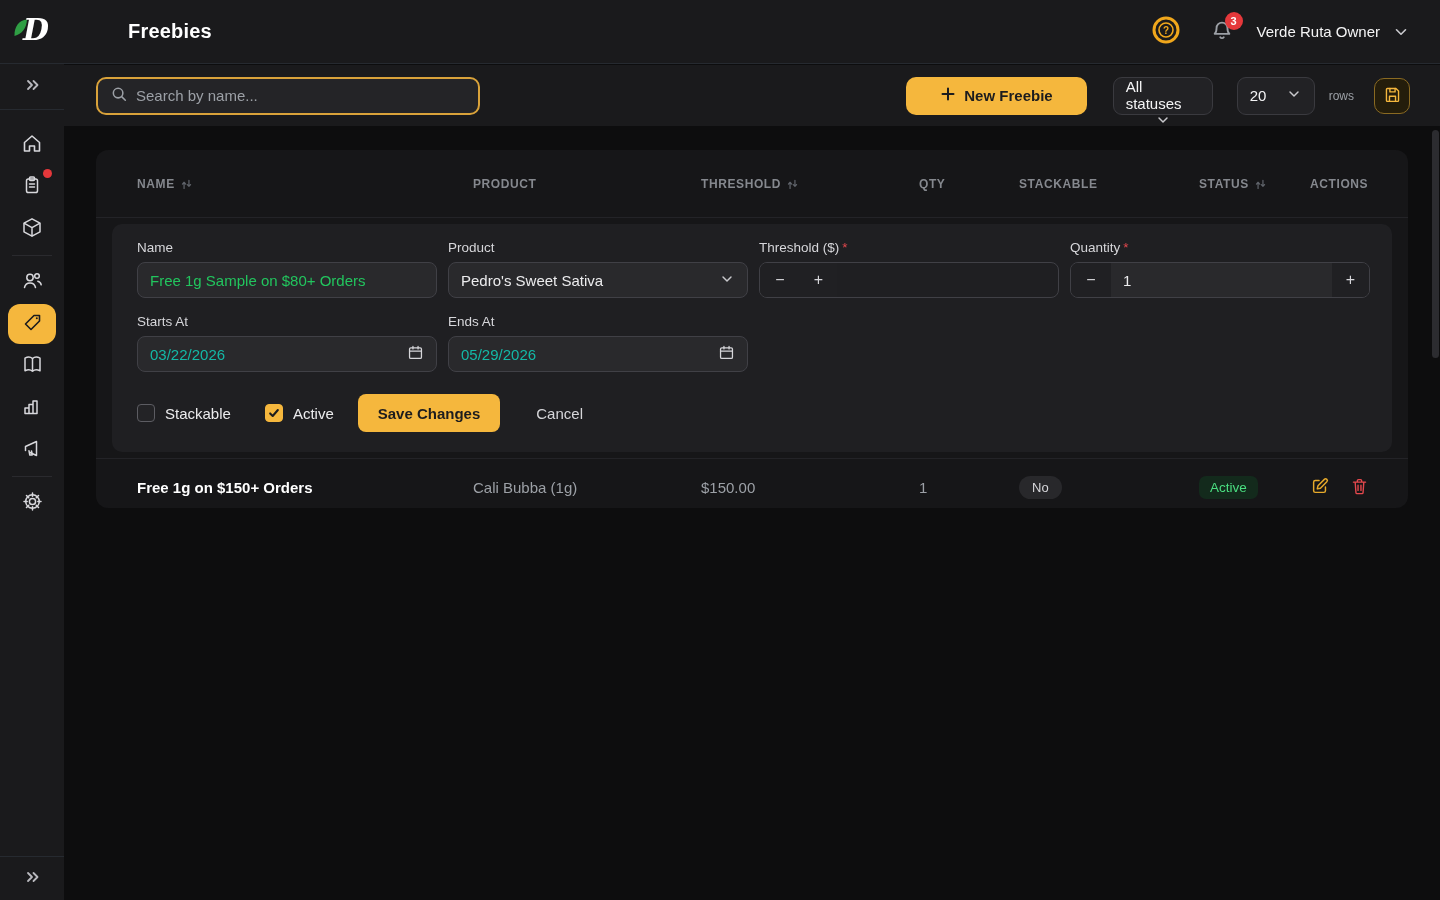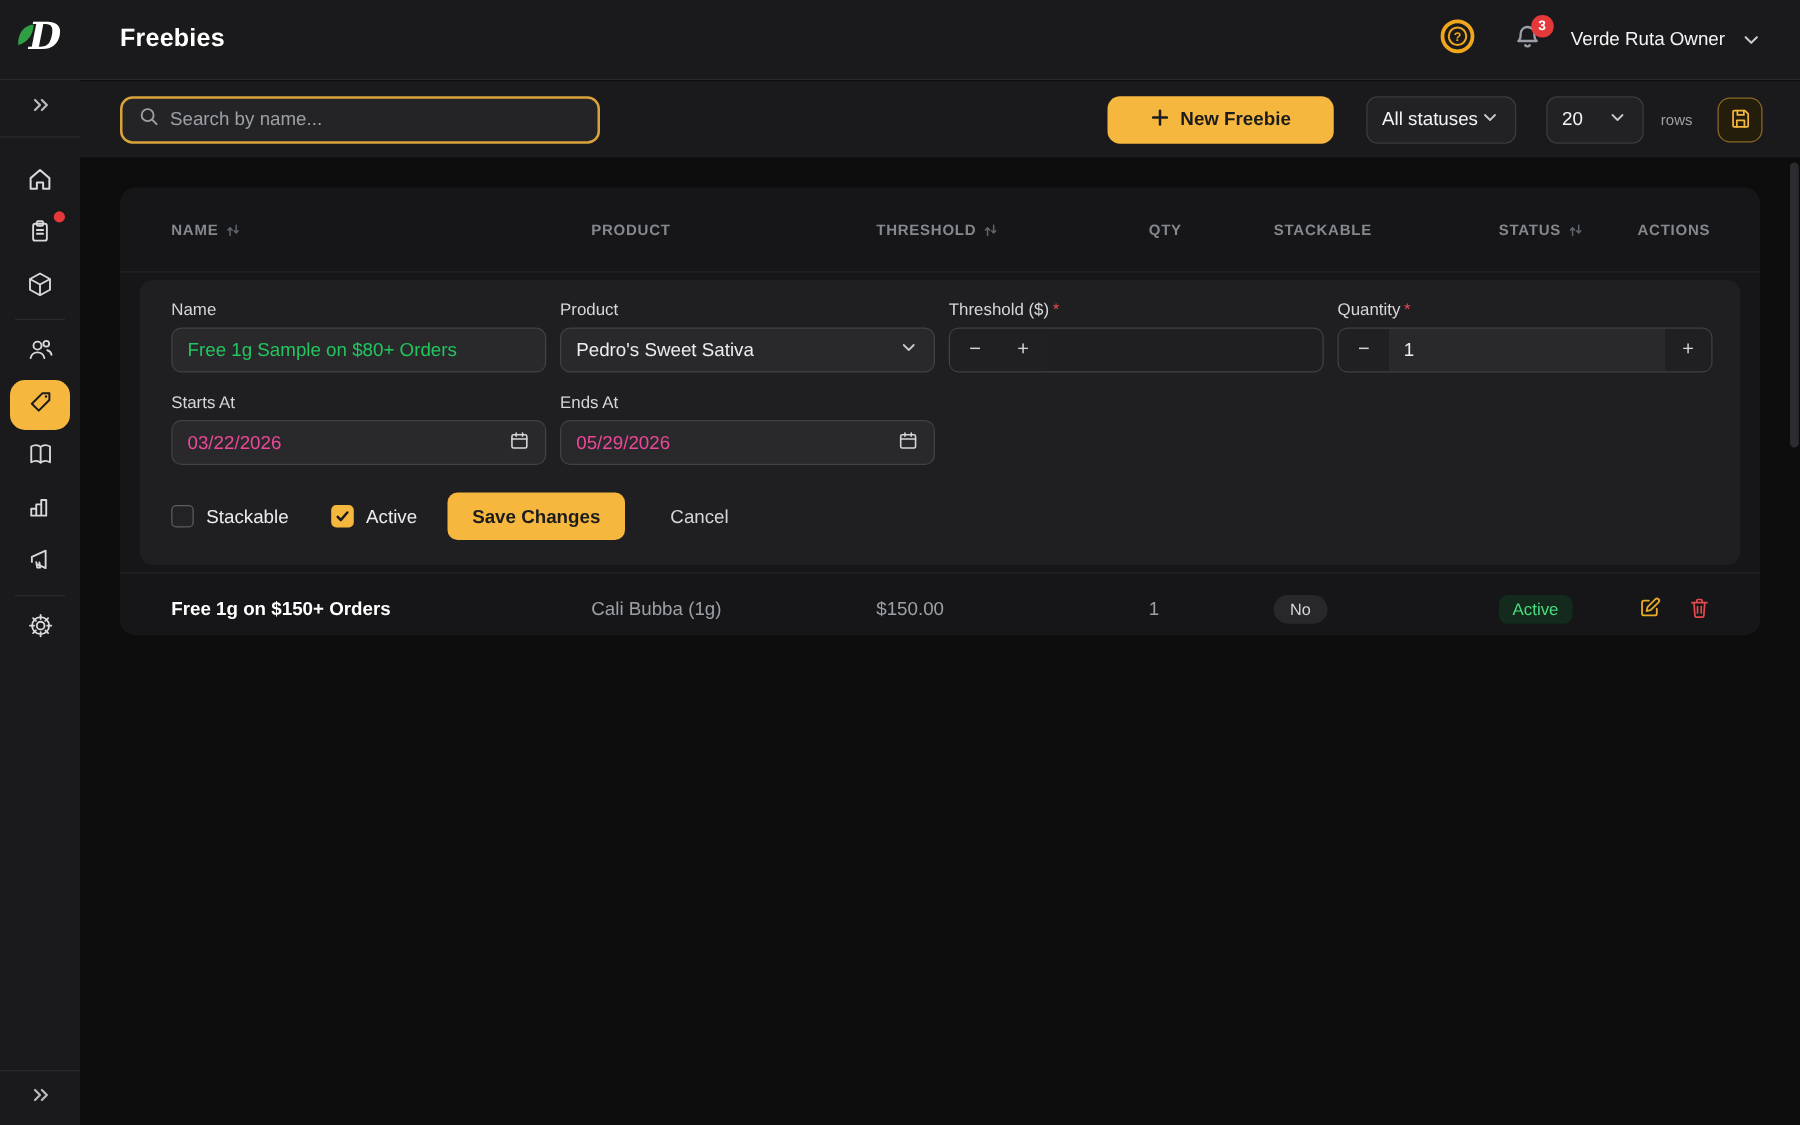--- a/index.html
+++ b/index.html
@@ -1,20 +1,20 @@
 <!DOCTYPE html>
 <html><head>
 <meta charset="utf-8">
 <style>
   * { margin:0; padding:0; box-sizing:border-box; }
   html,body { width:1440px; height:900px; background:#0d0d0e; font-family:"Liberation Sans", sans-serif; overflow:hidden; }
   .app { position:relative; width:1440px; height:900px; background:#0d0d0e; color:#e7e7ea; }
 
   
-  .topbar { position:absolute; left:0; top:0; right:0; height:64px; background:#1a1a1c; border-bottom:1px solid #262a30; display:flex; align-items:center; z-index:2; }
+  .topbar { position:absolute; left:0; top:0; right:0; height:64px; background:#1a1a1c; border-bottom:1px solid #262a30; display:flex; align-items:center; z-index:2;padding-left:32px; }
   .page-title { margin-left:96px; font-size:20px; font-weight:bold; color:#ffffff; letter-spacing:.2px; }
   .topbar-right { margin-left:auto; margin-right:30px; display:flex; align-items:center; }
   .help-btn { width:30px; height:30px; display:flex; align-items:center; justify-content:center; cursor:pointer; }
   .bell-wrap { position:relative; margin-left:28px; width:26px; height:26px; display:flex; align-items:center; justify-content:center; }
   .badge { position:absolute; top:-7px; right:-8px; min-width:18px; height:18px; background:#e5383b; color:#fff; font-size:11px; font-weight:bold; border-radius:999px; display:flex; align-items:center; justify-content:center; padding:0 4px; }
   .user-name { margin-left:22px; font-size:15px; color:#f4f4f5; }
   .user-chevron { margin-left:12px; color:#c9c9cd; display:flex; }
 
   
   .sidebar { position:absolute; left:0; top:0; width:64px; height:900px; background:#1a1a1c; z-index:3; display:flex; flex-direction:column; align-items:center; }
@@ -31,21 +31,21 @@
   .sidebar-bottom { margin-top:auto; width:64px; border-top:1px solid #262a30; height:44px; display:flex; align-items:center; justify-content:center; color:#b9b9be; cursor:pointer; }
 
   
   .toolbar { position:absolute; left:64px; top:65px; right:0; height:61px; background:#1a1a1c; display:flex; align-items:center; padding:0 30px 0 32px; z-index:1; }
   .search-box { width:384px; height:38px; background:#242427; border:2px solid #d9a23a; border-radius:10px; display:flex; align-items:center; padding:0 12px; }
   .search-box input { flex:1; background:transparent; border:none; outline:none; color:#e7e7ea; font-size:15px; font-family:"Liberation Sans", sans-serif; margin-left:8px; }
   .search-box input::placeholder { color:#9ca0a6; }
   .toolbar-right { margin-left:auto; display:flex; align-items:center; }
   .btn-primary { display:flex; align-items:center; gap:8px; background:#f5b73d; color:#1c1c1e; border:none; font-weight:bold; font-size:15px; padding:0 34px; height:38px; border-radius:10px; cursor:pointer; font-family:"Liberation Sans", sans-serif; }
   .select { display:flex; align-items:center; justify-content:space-between; background:#222225; border:1px solid #3a3a3f; border-radius:9px; height:38px; color:#f4f4f5; font-size:15px; padding:0 12px; cursor:pointer; }
-  .select-status { width:120px; margin-left:26px; }
+  .select-status { width:100px; margin-left:26px;flex-direction:column; }
   .select-rows { width:78px; margin-left:24px; }
   .rows-label { color:#9ca0a6; font-size:12px; margin-left:14px; }
   .save-view-btn { margin-left:20px; width:36px; height:36px; border-radius:10px; border:1px solid #8a6a22; background:#241d0b; display:flex; align-items:center; justify-content:center; color:#f5b73d; cursor:pointer; }
 
   
   .main { position:absolute; left:64px; top:126px; right:0; bottom:0; background:#0d0d0e; }
   .card { position:absolute; left:32px; top:24px; width:1312px; height:358px; background:#161618; border-radius:12px; }
   .grid-cols { display:grid; grid-template-columns:336px 228px 218px 100px 180px 111px auto; align-items:center; }
   .thead { height:68px; padding-left:41px; border-bottom:1px solid #232327; color:#85888e; font-size:12px; font-weight:bold; letter-spacing:.6px; }
   .th { display:flex; align-items:center; gap:5px; }
@@ -55,21 +55,21 @@
   .edit-form { margin:6px 16px 0 16px; background:#1f1f22; border-radius:10px; padding:16px 25px 20px 25px; }
   .f-grid { display:grid; grid-template-columns:300px 300px 300px 300px; column-gap:11px; }
   .f-label { font-size:13.5px; color:#d6d6da; margin-bottom:7px; display:block; }
   .req { color:#e5484d; margin-left:3px; }
   .f-input { width:100%; height:36px; background:#29292c; border:1px solid #404046; border-radius:8px; color:#22c55e; font-size:15px; padding:0 12px; font-family:"Liberation Sans", sans-serif; outline:none; }
   .f-select { display:flex; align-items:center; justify-content:space-between; height:36px; background:#29292c; border:1px solid #404046; border-radius:8px; color:#ececee; font-size:15px; padding:0 12px; cursor:pointer;gap:18px; }
   .stepper { display:flex; height:36px; border:1px solid #404046; border-radius:8px; overflow:hidden; }
   .step-btn { width:40px; background:#202023; border:none; color:#d6d6da; font-size:16px; cursor:pointer; display:flex; align-items:center; justify-content:center; }
   .step-btn.plus { width:37px; }
   .step-val { flex:1; background:#29292c; display:flex; align-items:center; padding:0 12px; font-size:15px; color:#ececee; }
-  .date-field { display:flex; align-items:center; justify-content:space-between; height:36px; background:#29292c; border:1px solid #404046; border-radius:8px; color:#ec4899; font-size:15px; padding:0 12px; cursor:pointer; }
+  .date-field { display:flex; align-items:center; justify-content:space-between; height:36px; background:#29292c; border:1px solid #404046; border-radius:8px; color:#14b8a6; font-size:15px; padding:0 12px; cursor:pointer; }
   .form-row2 { margin-top:16px; }
   .form-row3 { margin-top:22px; display:flex; align-items:center; }
   .check-group { display:flex; align-items:center; gap:10px; cursor:pointer; }
   .checkbox { width:18px; height:18px; border-radius:4px; border:1.5px solid #5c5c62; background:#232326; display:flex; align-items:center; justify-content:center; }
   .checkbox.checked { background:#f5b73d; border-color:#f5b73d; color:#1c1c1e; }
   .check-label { font-size:15px; color:#ececee; }
   .gap-32 { margin-left:34px; }
   .save-btn { margin-left:24px; background:#f5b73d; color:#1c1c1e; border:none; font-weight:bold; font-size:15px; height:38px; padding:0 20px; border-radius:8px; cursor:pointer; font-family:"Liberation Sans", sans-serif; }
   .cancel-btn { margin-left:36px; background:none; border:none; color:#d6d6da; font-size:15px; cursor:pointer; font-family:"Liberation Sans", sans-serif; }
 

